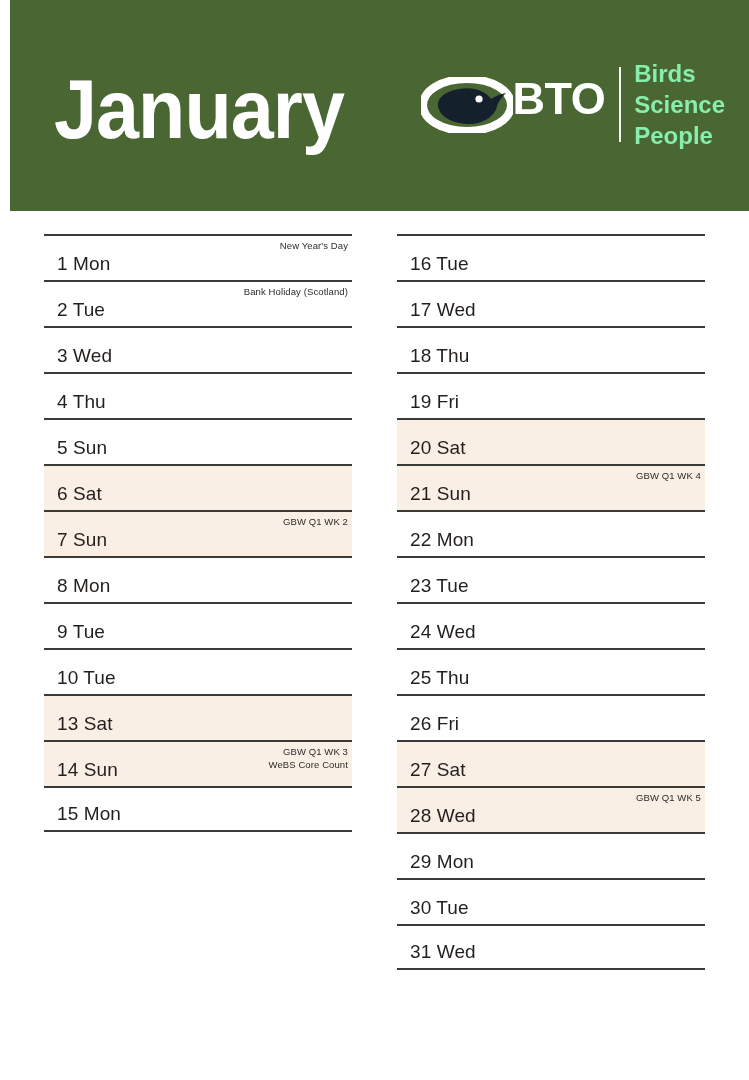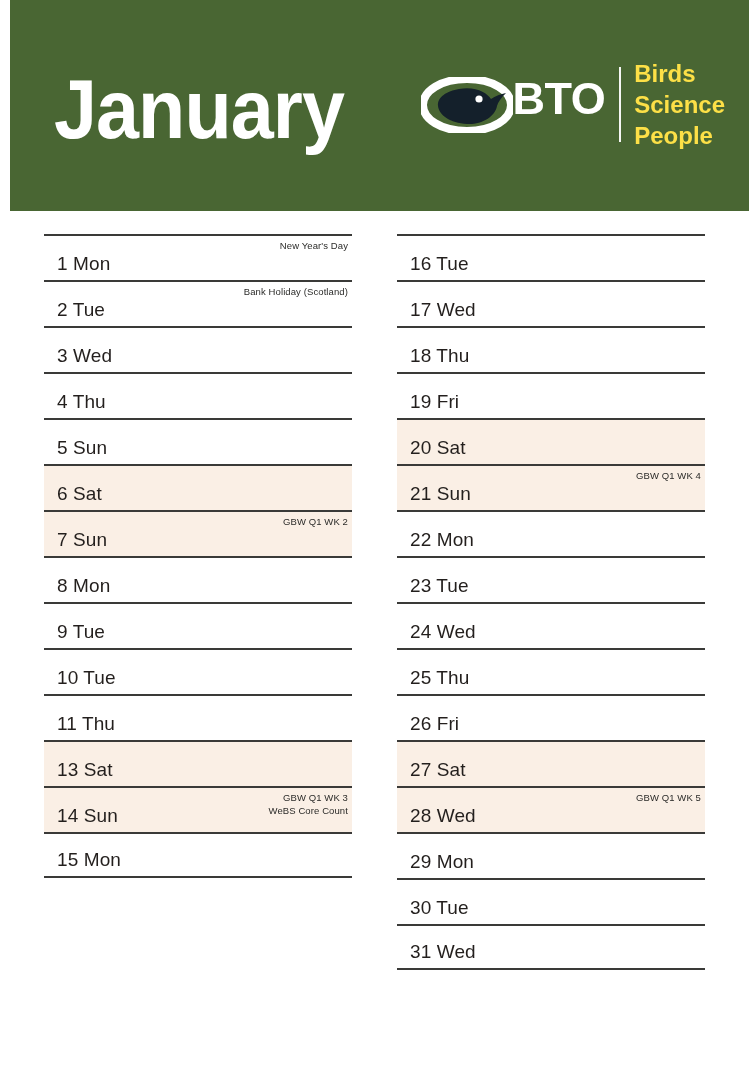--- a/index.html
+++ b/index.html
@@ -85,21 +85,21 @@
   }
 
   .logo-words {
     display: flex;
     flex-direction: column;
     justify-content: center;
     gap: 6px;
   }
 
   .logo-word {
-    color: #fde047;
+    color: #86efac;
     font-weight: 700;
     font-size: 24px;
     line-height: 1.05;
     letter-spacing: 0px;
     white-space: nowrap;
   }
 
   
   .columns {
     position: absolute;
@@ -231,23 +231,20 @@
         </div>
         <div class="day-row">
           <div class="day-label">8 Mon</div>
         </div>
         <div class="day-row">
           <div class="day-label">9 Tue</div>
         </div>
         <div class="day-row">
           <div class="day-label">10 Tue</div>
         </div>
-        <div class="day-row">
-          <div class="day-label">11 Thu</div>
-        </div>
         <div class="day-row weekend">
           <div class="day-label">13 Sat</div>
         </div>
         <div class="day-row weekend">
           <div class="day-label">14 Sun</div>
           <div class="day-notes">
             <div class="day-note">GBW Q1 WK 3</div>
             <div class="day-note">WeBS Core Count</div>
           </div>
         </div>

